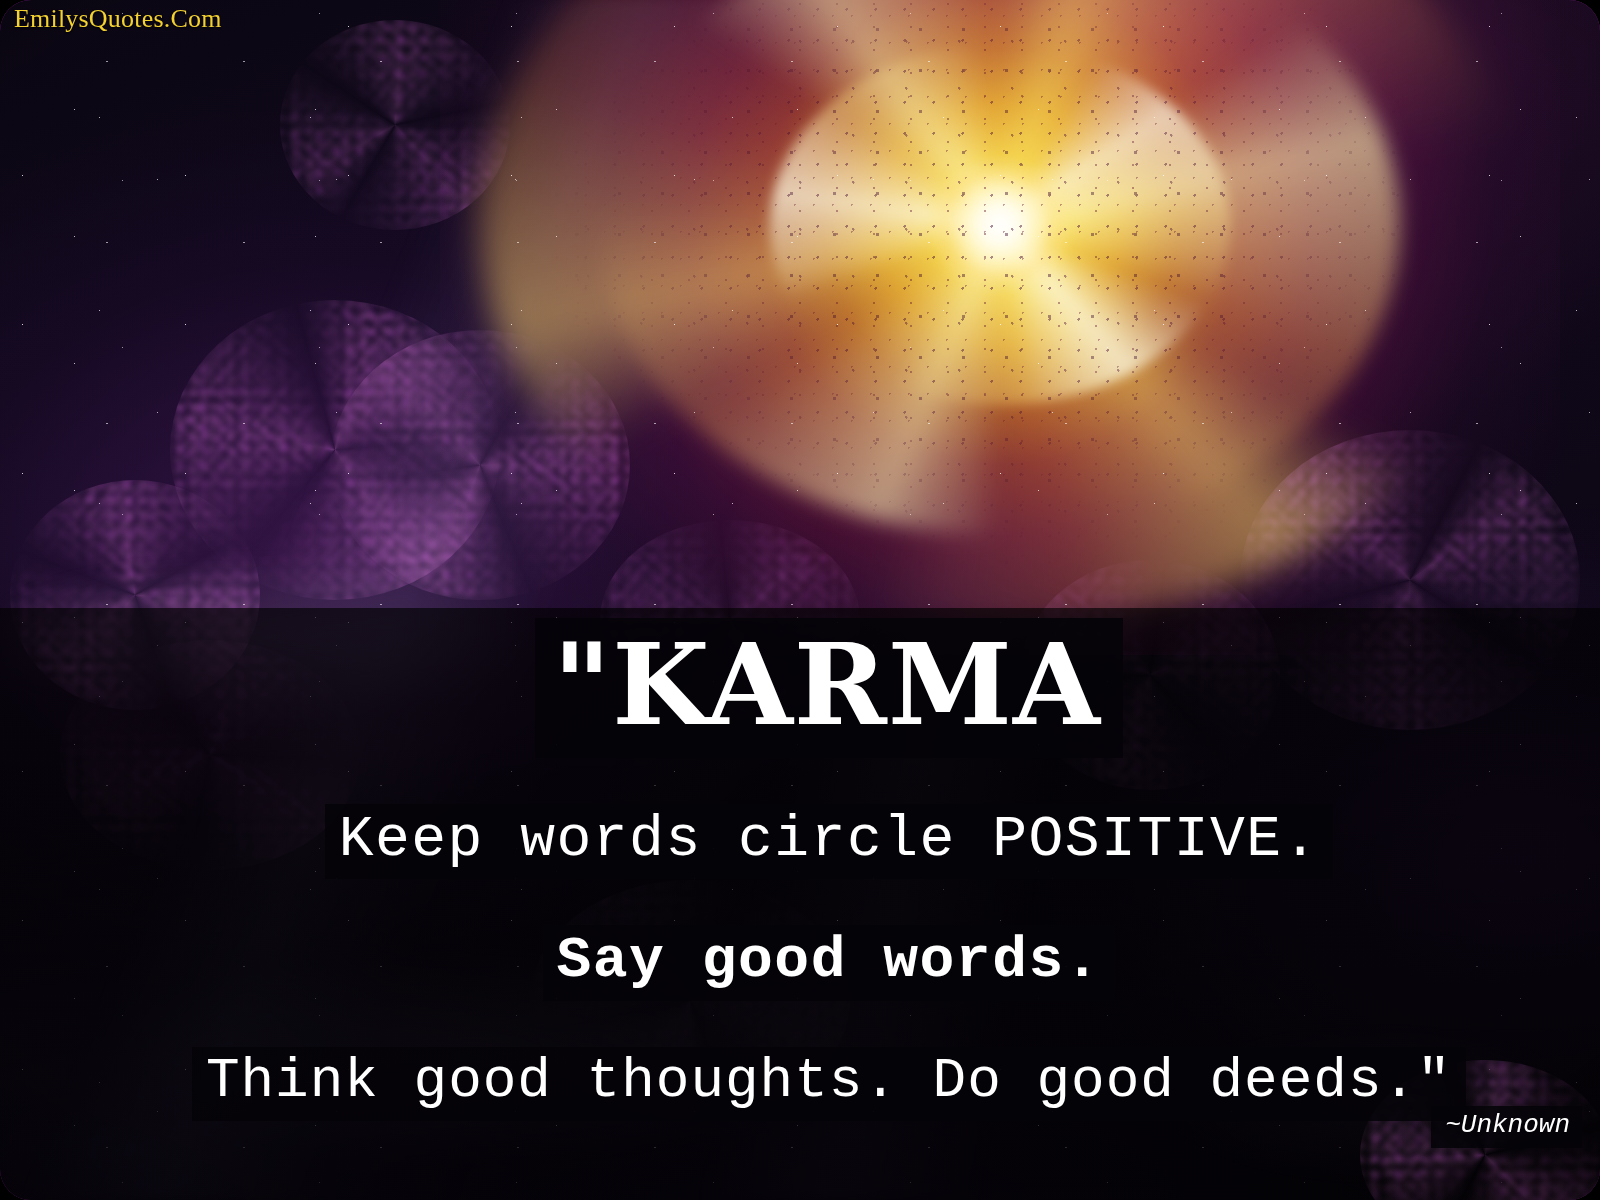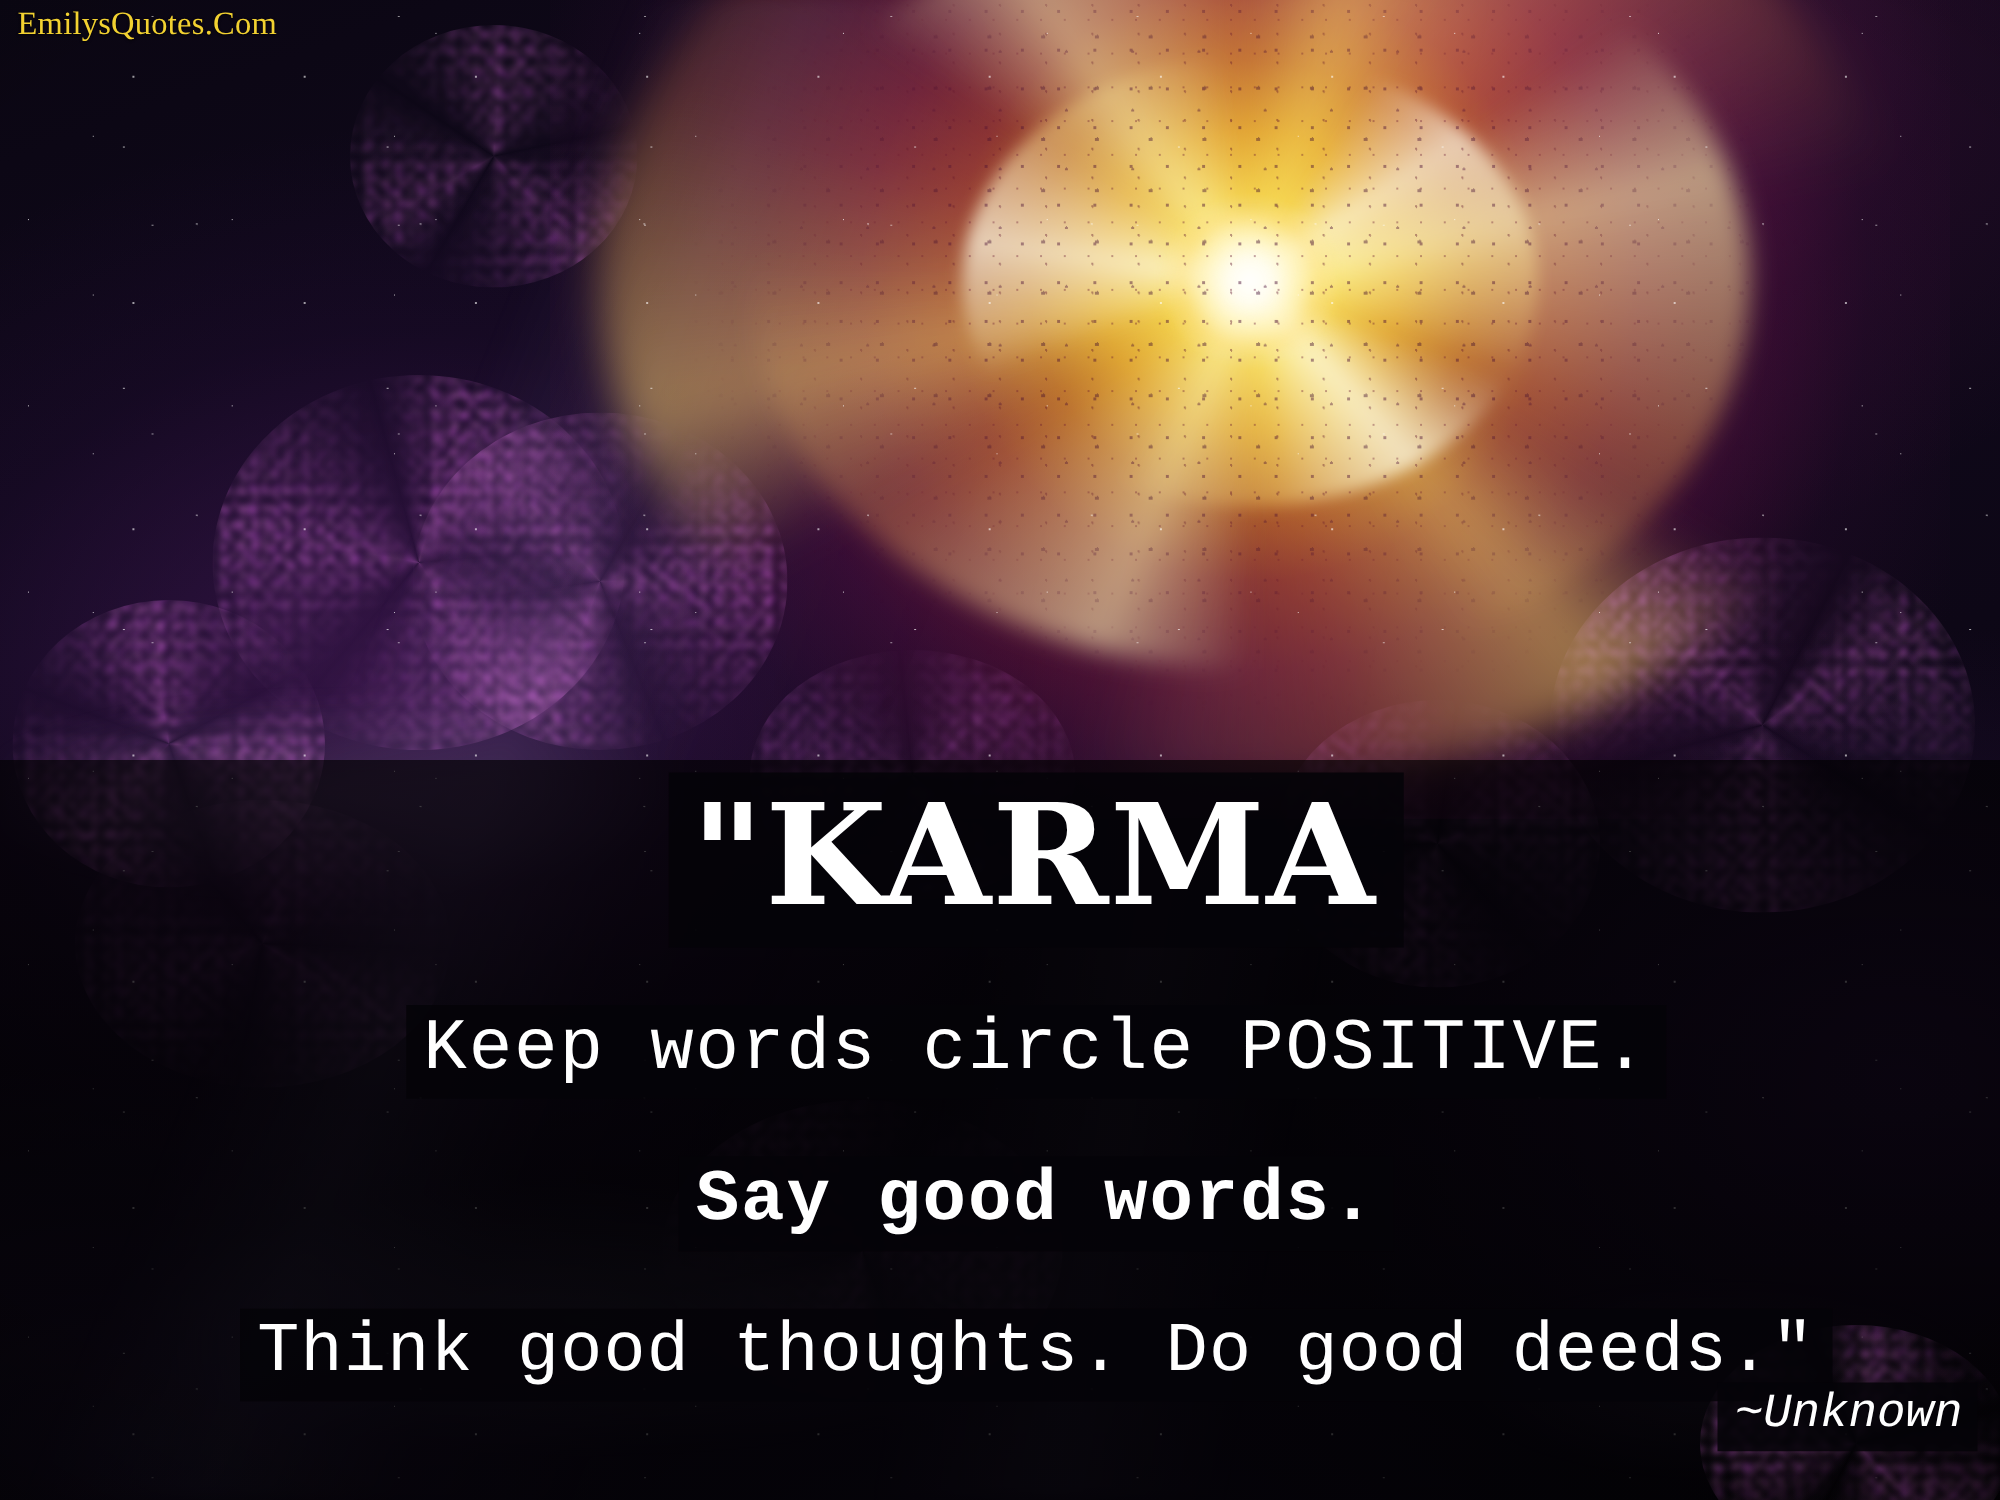--- a/index.html
+++ b/index.html
@@ -10,20 +10,21 @@
     background:#000;
     overflow:hidden;
     font-family:"Liberation Mono", "DejaVu Sans Mono", monospace;
   }
 
   #poster {
     position:relative;
     width:1600px; height:1200px;
     overflow:hidden;
     background:#a21caf;
+    border-radius:31px;
   }
 
   
   .bg-layer { position:absolute; inset:0; }
 
   
   .bg-base {
     background:
       radial-gradient(ellipse 900px 620px at 72% 2%,   rgba(140,40,90,0.55) 0%, rgba(60,14,50,0.30) 45%, rgba(0,0,0,0) 72%),
       radial-gradient(ellipse 760px 600px at 20% 46%,  rgba(86,30,110,0.50) 0%, rgba(40,12,60,0.25) 48%, rgba(0,0,0,0) 75%),
@@ -274,21 +275,21 @@
   .l4 .boxed { font-size:56px; letter-spacing:1px; }
 
   .body-line b { font-weight:400; }
 
   .attrib {
     position:absolute; right:18px; top:1106px;
     background:rgba(5,3,8,0.88);
     color:#ffffff;
     font-family:"Liberation Mono", "DejaVu Sans Mono", monospace;
     font-style:italic;
-    font-size:38px;
+    font-size:26px;
     padding:4px 12px 8px 14px;
     white-space:pre;
   }
 </style>
 </head>
 <body>
 
 <div id="poster">
 
   <div class="bg-layer bg-base"></div>

